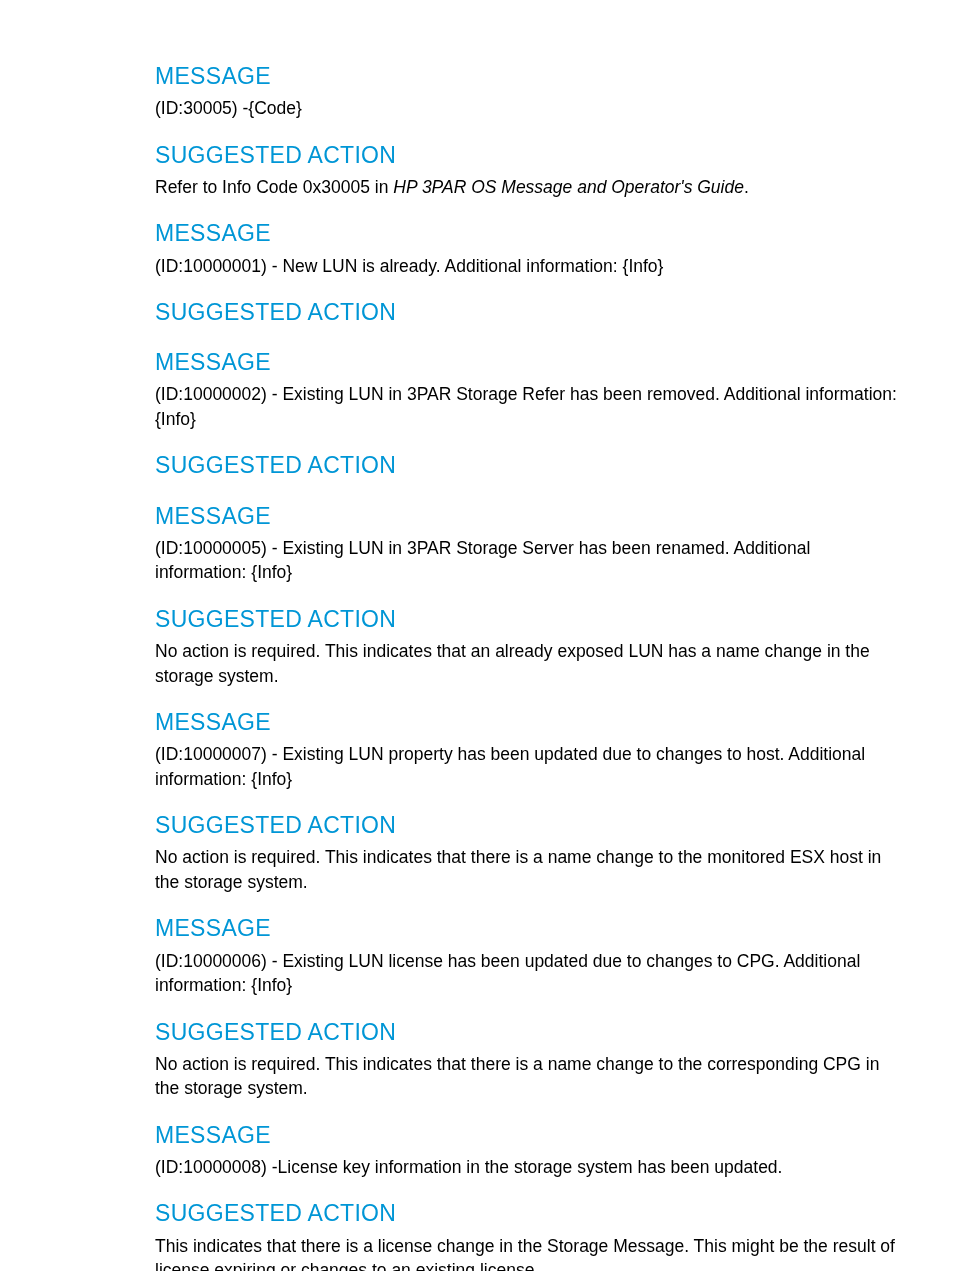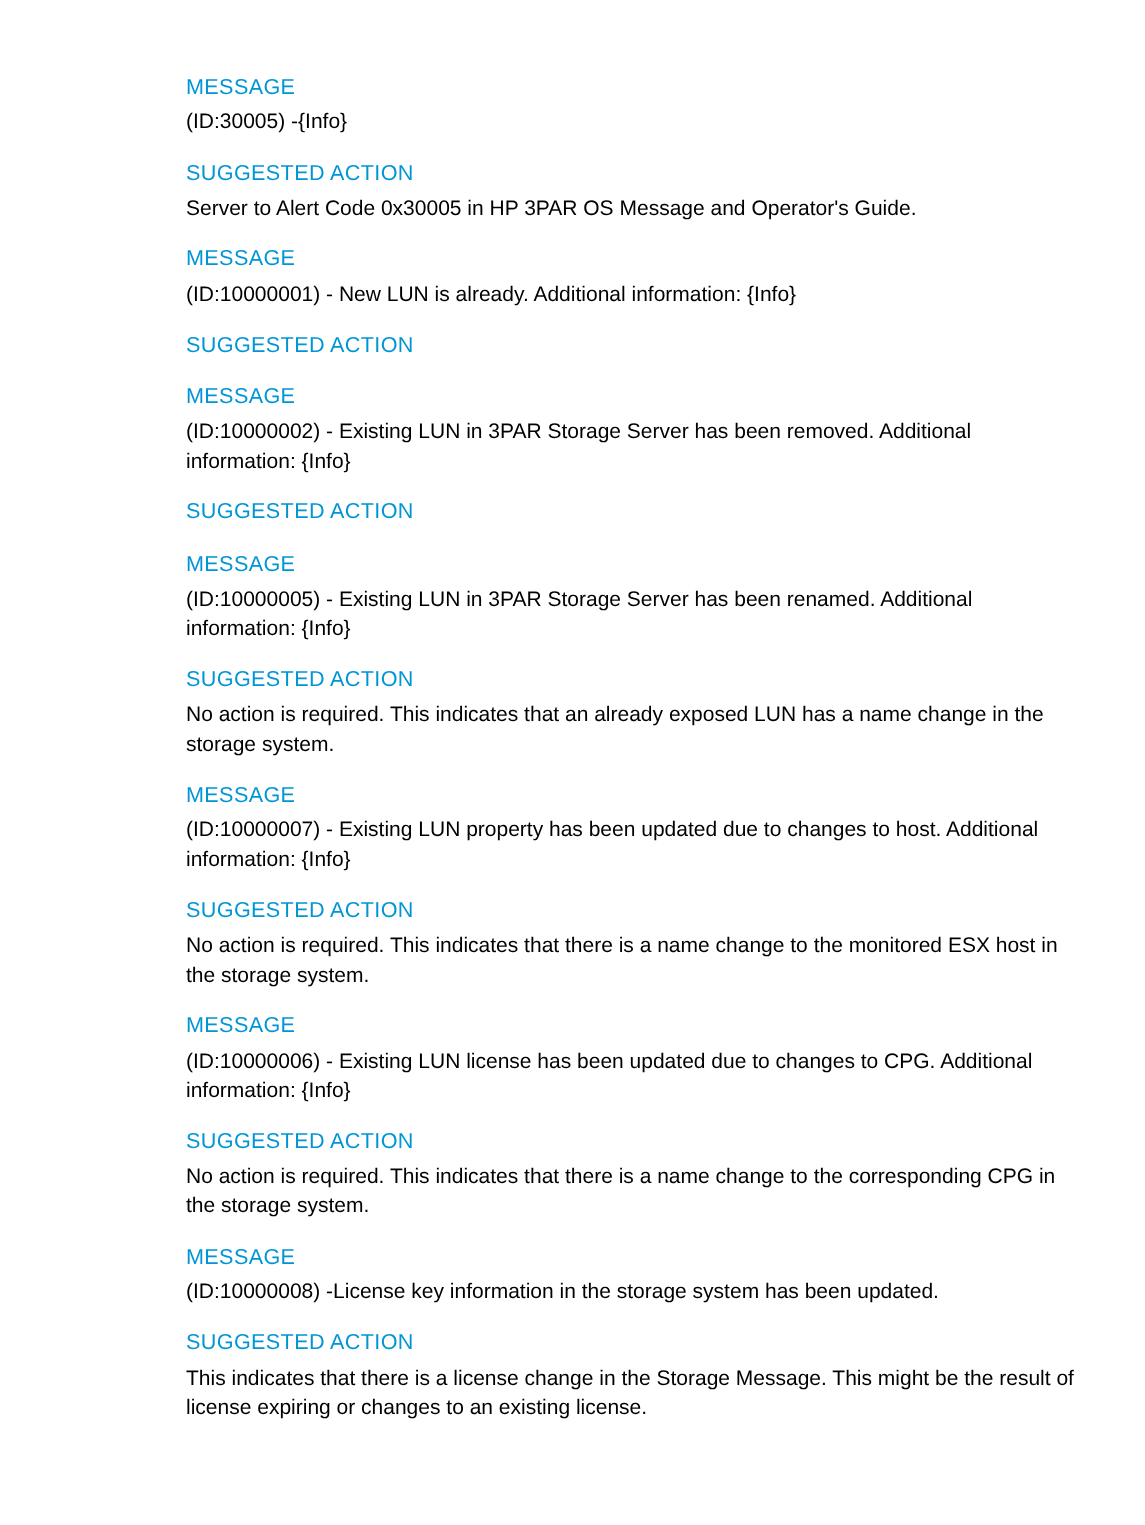--- a/index.html
+++ b/index.html
@@ -8,48 +8,49 @@
     line-height: 1.4;
     color: #000;
     margin: 0;
     padding: 60px 50px 40px 155px;
     width: 954px;
     box-sizing: border-box;
     background: #fff;
   }
   .heading {
     color: #0096d6;
-    font-size: 18px;
+    font-size: 23px;
     text-transform: uppercase;
     letter-spacing: 0.3px;
     margin-top: 18px;
     margin-bottom: 4px;
     font-weight: 400;
   }
   .body-text {
     margin-top: 4px;
     margin-bottom: 4px;
     color: #000;
   }
   .body-text .italic {
+    font-style: italic;
   }
 </style>
 </head>
 <body>
 
 <div id="content">
     <div class="heading" style="margin-top: 0px;">MESSAGE</div>
-    <div class="body-text">(ID:30005) -{Info}</div>
+    <div class="body-text">(ID:30005) -{Code}</div>
     <div class="heading">SUGGESTED ACTION</div>
-    <div class="body-text"><span>Server to Alert Code 0x30005 in </span><span class="italic">HP 3PAR OS Message and Operator's Guide</span><span>.</span></div>
+    <div class="body-text"><span>Refer to Info Code 0x30005 in </span><span class="italic">HP 3PAR OS Message and Operator's Guide</span><span>.</span></div>
     <div class="heading">MESSAGE</div>
     <div class="body-text">(ID:10000001) - New LUN is already. Additional information: {Info}</div>
     <div class="heading">SUGGESTED ACTION</div>
     <div class="heading">MESSAGE</div>
-    <div class="body-text">(ID:10000002) - Existing LUN in 3PAR Storage Server has been removed. Additional information: {Info}</div>
+    <div class="body-text">(ID:10000002) - Existing LUN in 3PAR Storage Refer has been removed. Additional information: {Info}</div>
     <div class="heading">SUGGESTED ACTION</div>
     <div class="heading">MESSAGE</div>
     <div class="body-text">(ID:10000005) - Existing LUN in 3PAR Storage Server has been renamed. Additional information: {Info}</div>
     <div class="heading">SUGGESTED ACTION</div>
     <div class="body-text">No action is required. This indicates that an already exposed LUN has a name change in the storage system.</div>
     <div class="heading">MESSAGE</div>
     <div class="body-text">(ID:10000007) - Existing LUN property has been updated due to changes to host. Additional information: {Info}</div>
     <div class="heading">SUGGESTED ACTION</div>
     <div class="body-text">No action is required. This indicates that there is a name change to the monitored ESX host in the storage system.</div>
     <div class="heading">MESSAGE</div>

